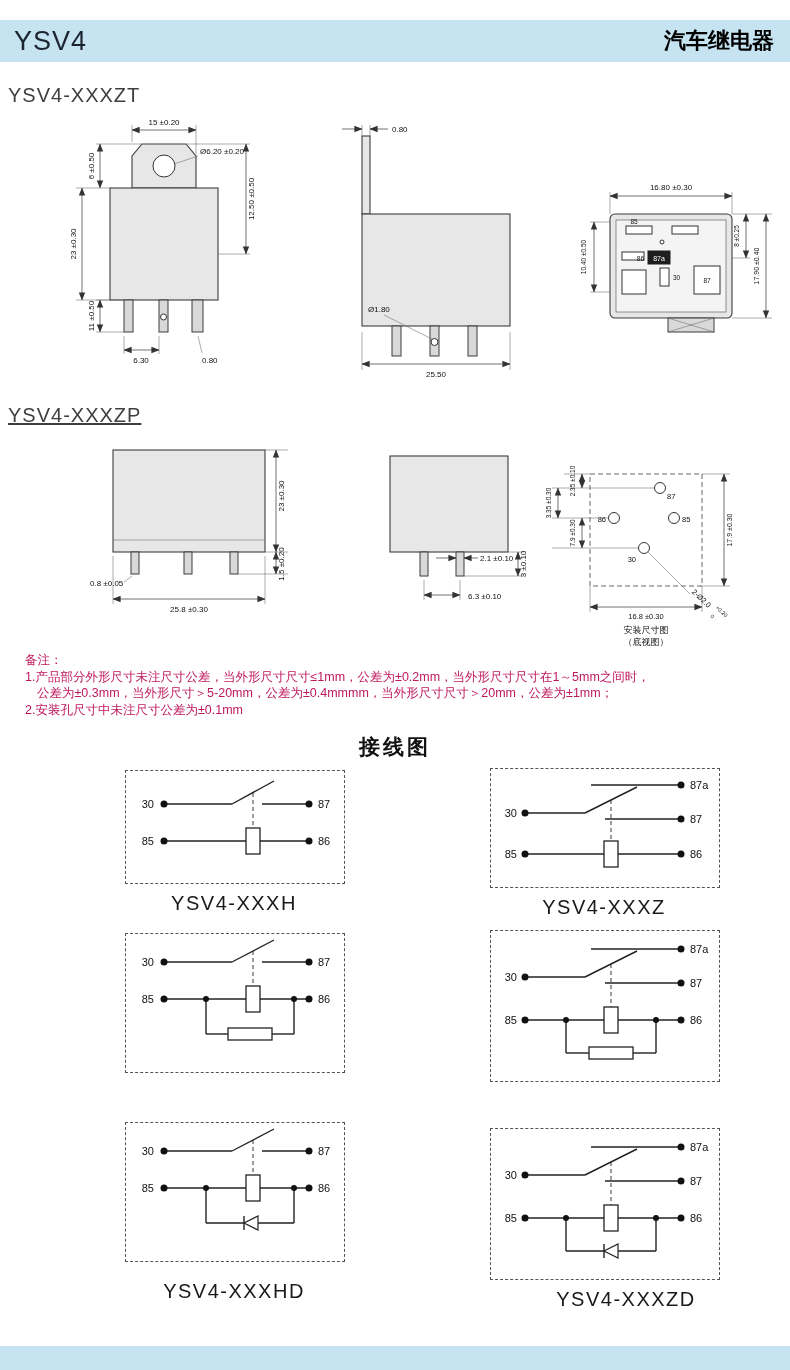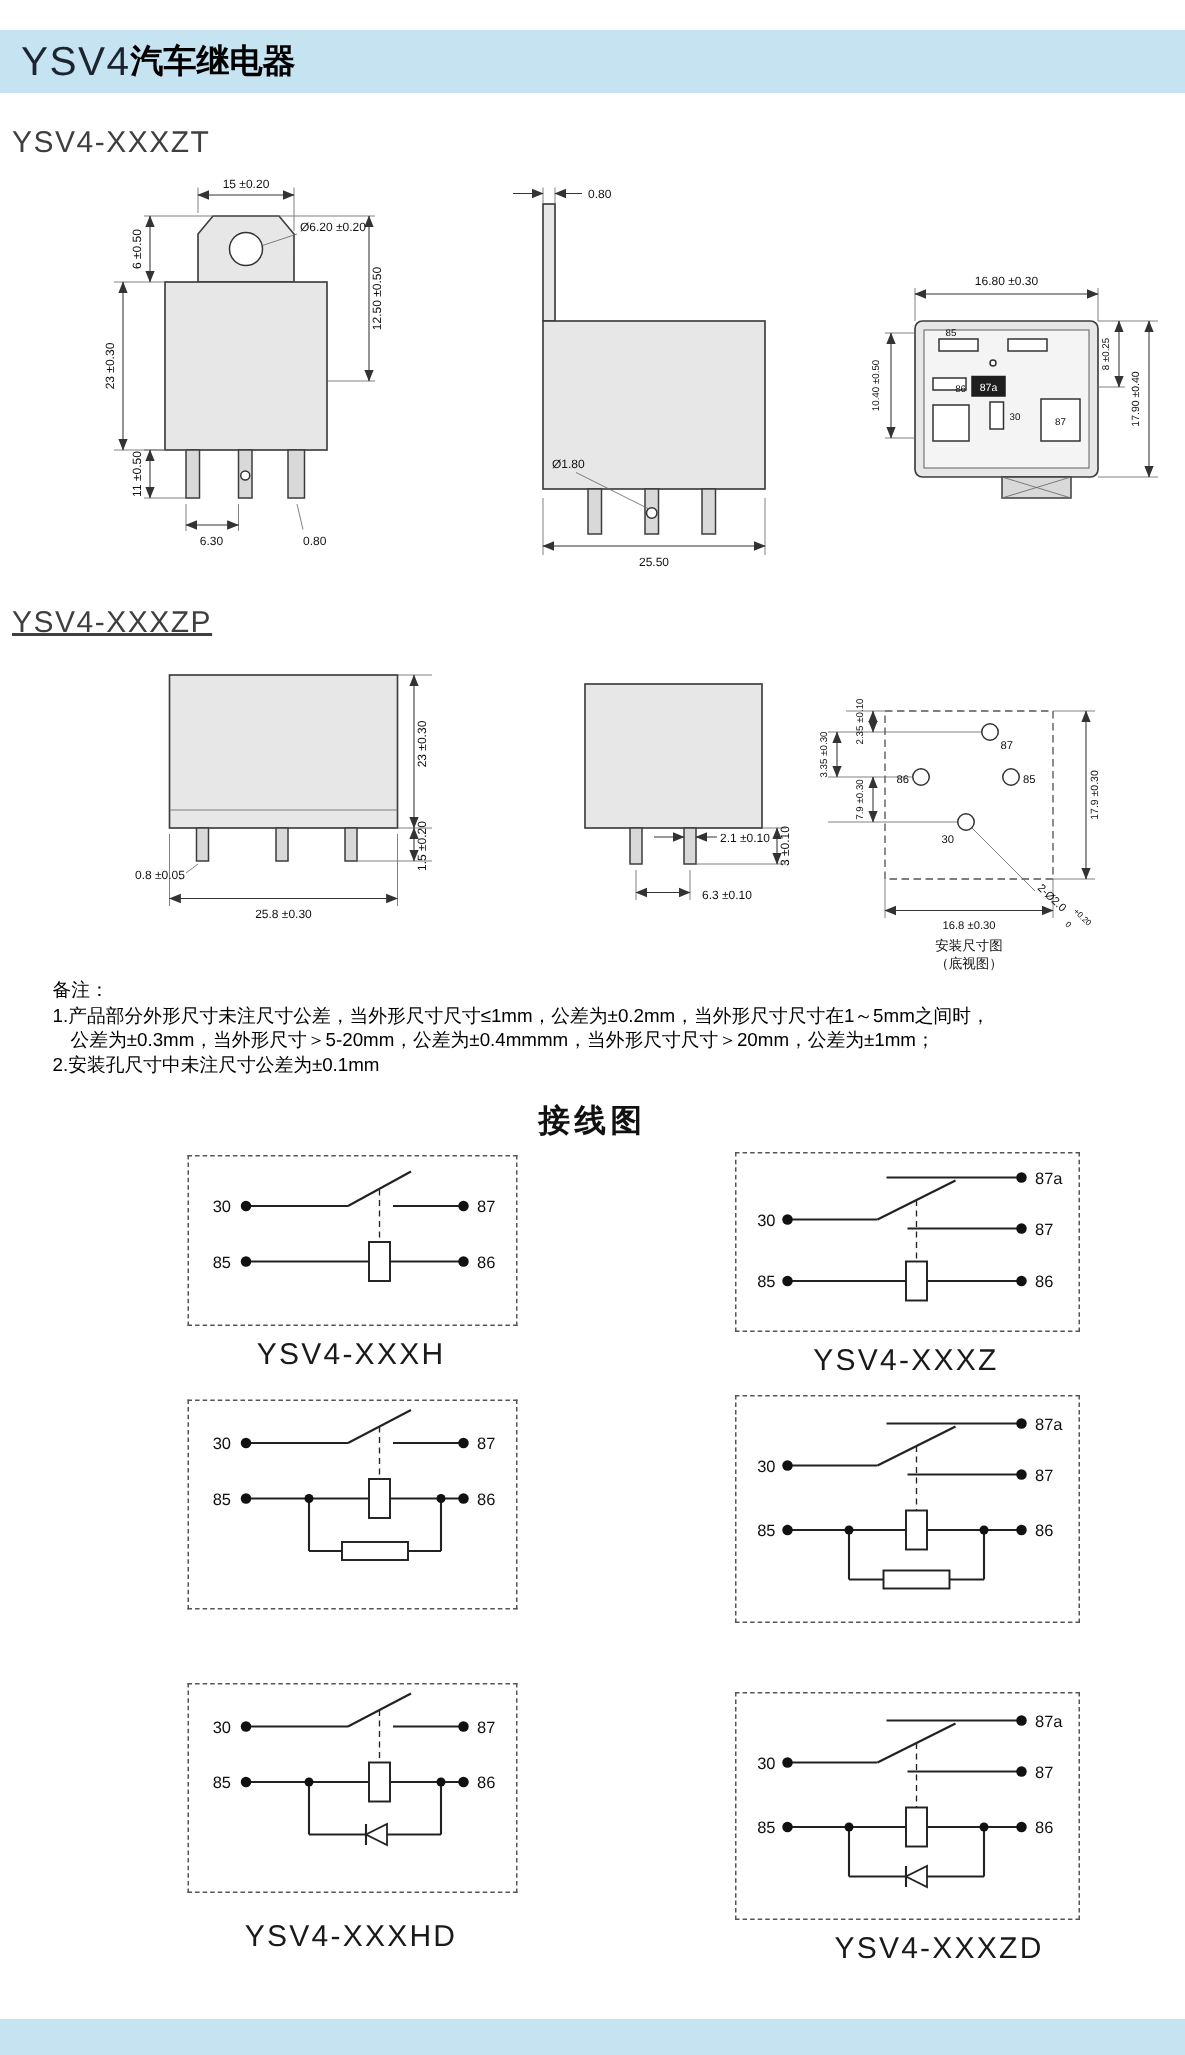--- a/index.html
+++ b/index.html
@@ -1,29 +1,29 @@
 <!DOCTYPE html>
 <html><head>
 <meta charset="utf-8">
 <style>
   html,body{margin:0;padding:0;background:#fff;}
   .page{position:relative;width:790px;height:1370px;background:#ffffff;overflow:hidden;
         font-family:"Liberation Sans",sans-serif;color:#111;}
   
   .header-bar{position:absolute;left:0;top:20px;width:100%;height:42px;background:#c5e3f0;
-              display:flex;align-items:center;justify-content:flex-start;box-sizing:border-box;
+              display:flex;align-items:center;justify-content:space-between;box-sizing:border-box;
               padding:0 16px 0 14px;}
   .header-model{font-size:27px;color:#1c2430;letter-spacing:1px;}
   .header-product{font-size:22px;font-weight:700;color:#000;}
   .footer-bar{position:absolute;left:0;bottom:0;width:100%;height:24px;background:#c5e3f0;}
   
   .sec{position:absolute;left:8px;font-size:20px;color:#3f3f3f;letter-spacing:1px;}
   #sec-zt{top:84px;} #sec-zp{top:404px;text-decoration:underline;}
   
-  .notes{position:absolute;left:35px;top:652px;width:748px;font-size:12.5px;line-height:16.5px;color:#000000;}
+  .notes{position:absolute;left:25px;top:652px;width:748px;font-size:12.5px;line-height:16.5px;color:#be185d;}
   .notes .indent{padding-left:12px;}
   
   .wtitle{position:absolute;top:733px;left:0;width:100%;text-align:center;font-size:21px;
           font-weight:700;letter-spacing:3px;color:#111;}
   
   .wbox{position:absolute;border:1px dashed #555;box-sizing:content-box;background:#fff;}
   .dlabel{position:absolute;text-align:center;font-size:20px;letter-spacing:1.5px;color:#1a1a1a;}
   
   svg.abs{position:absolute;}
   svg text{font-family:"Liberation Sans",sans-serif;}

